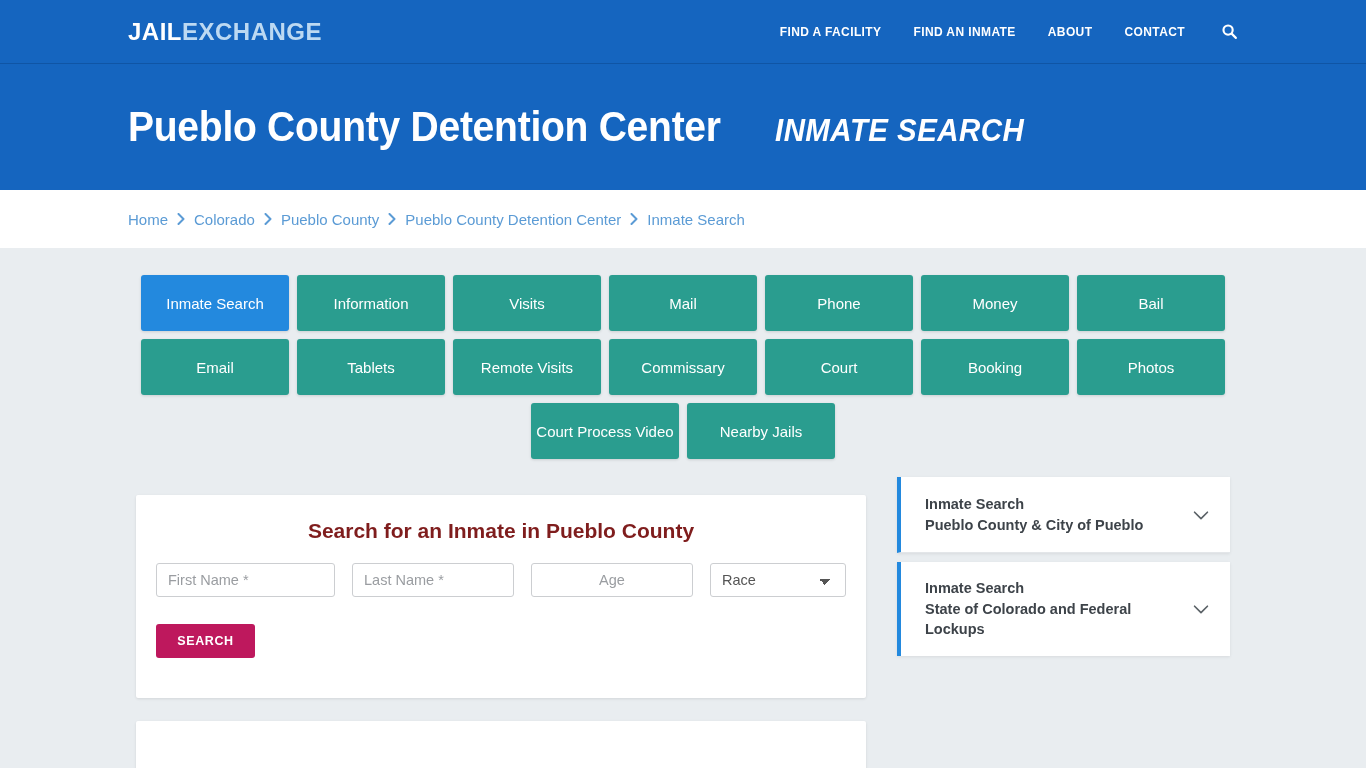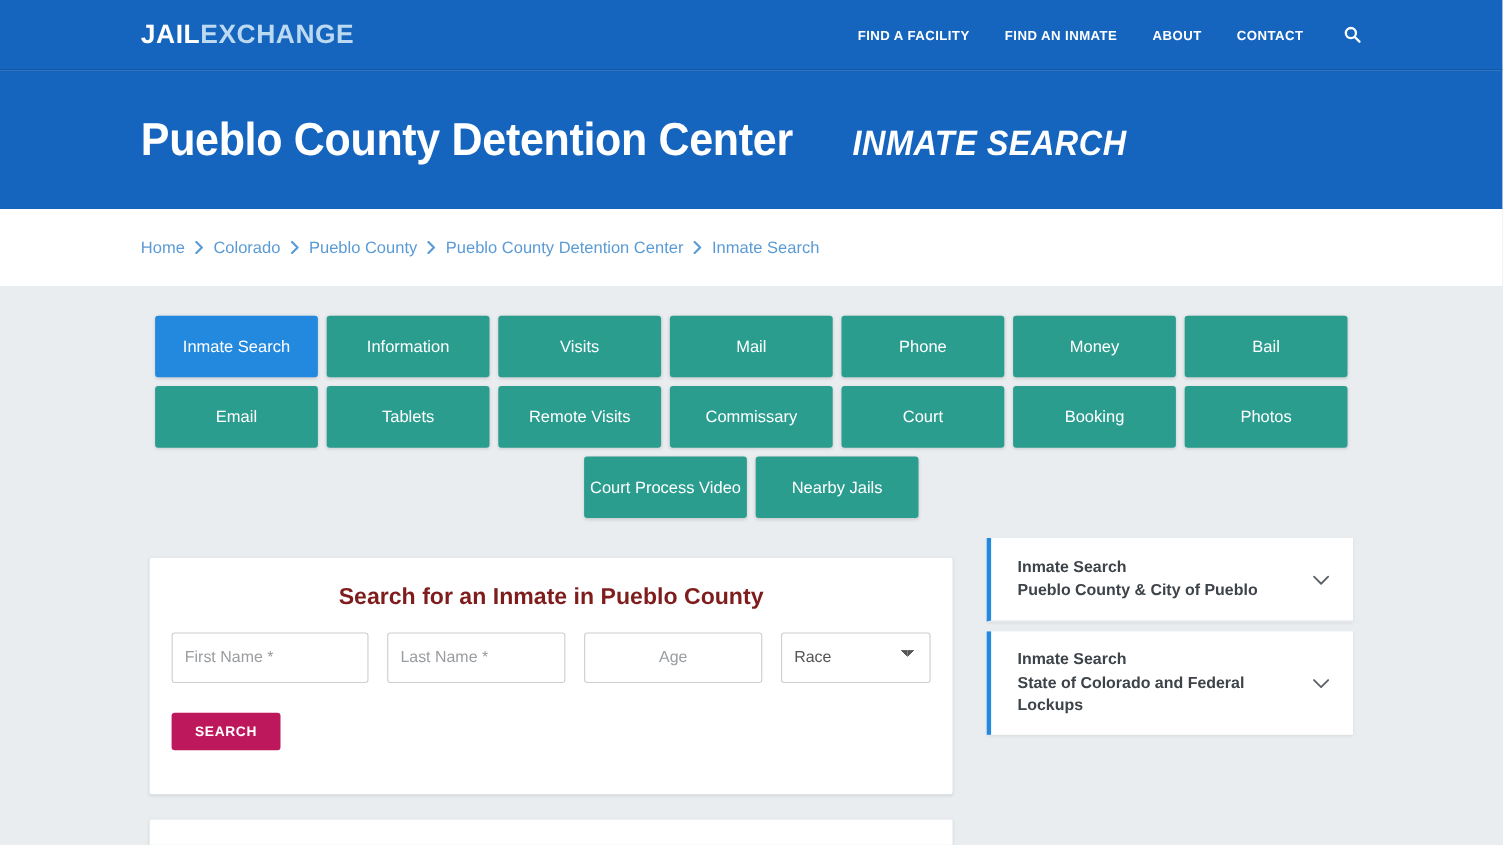--- a/index.html
+++ b/index.html
@@ -91,21 +91,21 @@
     font-style: italic;
     font-family: "Liberation Sans Narrow", "Liberation Sans", sans-serif;
     letter-spacing: 0.5px;
     margin-left: 10px;
     transform: scaleX(0.92);
     transform-origin: left center;
   }
 
   
   .crumbbar {
-    height: 70px;
+    height: 58px;
     background: #ffffff;
     display: flex;
     align-items: center;
   }
   .crumbs {
     margin-left: 128px;
     display: flex;
     align-items: center;
     font-size: 15px;
   }
@@ -187,21 +187,21 @@
     color: #7f1d1d;
     margin-bottom: 20px;
     font-family: "Liberation Sans", sans-serif;
   }
   .fields {
     display: flex;
     gap: 17px;
     padding: 0 0px;
   }
   .fld {
-    height: 46px;
+    height: 34px;
     border: 1px solid #ccced1;
     border-radius: 3px;
     background: #ffffff;
     font-size: 14.5px;
     color: #333;
     padding: 0 11px;
     font-family: "Liberation Sans", sans-serif;
     outline: none;
   }
   .fld::placeholder { color: #9a9da1; }

